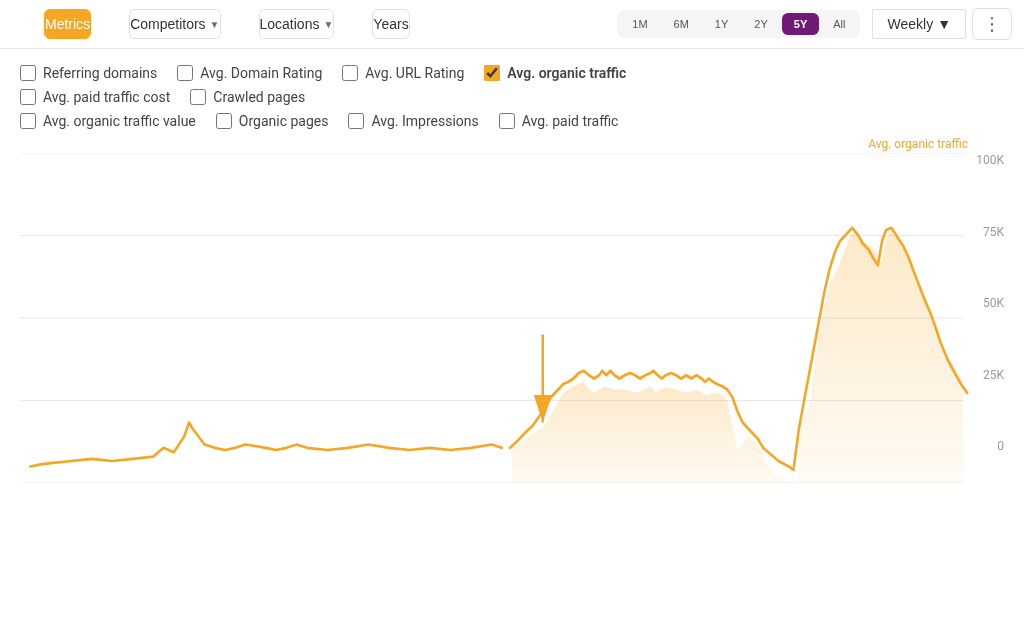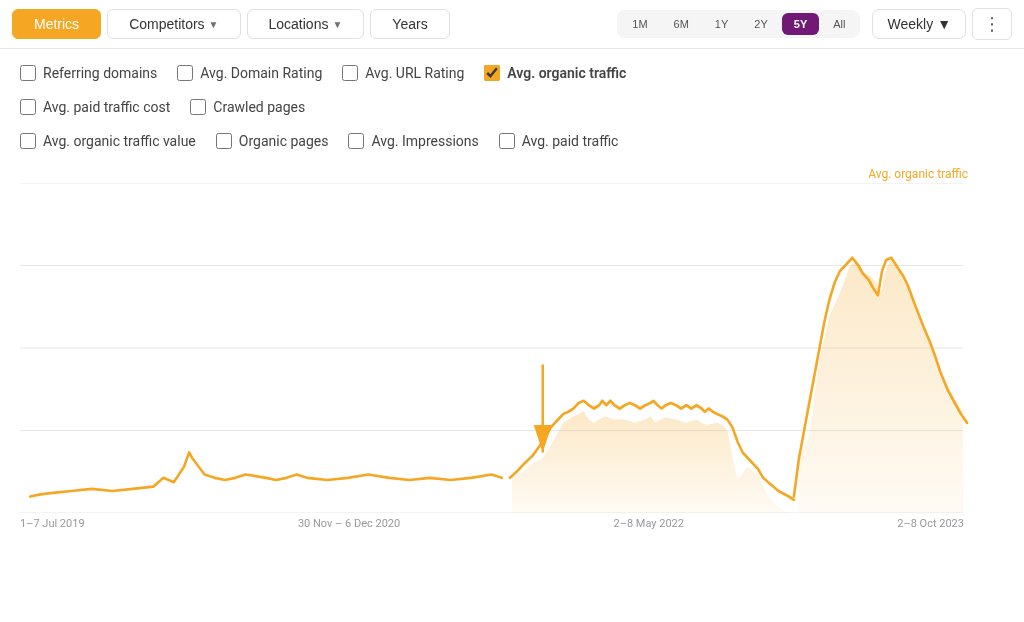--- a/index.html
+++ b/index.html
@@ -15,30 +15,31 @@
     
     .top-nav {
       display: flex;
       align-items: center;
       padding: 8px 12px;
       border-bottom: 1px solid #e8e8e8;
       gap: 6px;
       background: #fff;
     }
     .nav-btn {
-      padding: 6px 21px;
+      padding: 6px 0;
       border-radius: 6px;
       border: 1px solid #e0e0e0;
       background: #fff;
       font-size: 14px;
       cursor: pointer;
       color: #333;
       display: flex;
       align-items: center;
       gap: 4px;
+      margin-left: 32px;
     }
     .nav-btn.active {
       background: #f5a623;
       color: #fff;
       border-color: #f5a623;
     }
     .nav-btn .chevron {
       font-size: 10px;
       opacity: 0.7;
     }
@@ -62,21 +63,21 @@
       color: #555;
     }
     .time-btn.active {
       background: #701a75;
       color: #fff;
       font-weight: 600;
     }
 
     .weekly-btn {
       padding: 6px 14px;
-      border-radius: 7px;
+      border-radius: 2px;
       border: 1px solid #e0e0e0;
       background: #fff;
       font-size: 14px;
       cursor: pointer;
       color: #333;
       display: flex;
       align-items: center;
       gap: 4px;
       margin-left: 6px;
     }
@@ -111,22 +112,21 @@
       border: none;
       cursor: pointer;
       font-size: 16px;
       color: #888;
     }
 
     
     .checkbox-rows {
       display: flex;
       flex-direction: column;
-      gap: 18px;
-      margin-bottom: 10px;
+      gap: 8px;
     }
     .checkbox-row {
       display: flex;
       align-items: center;
       gap: 20px;
       flex-wrap: wrap;
     }
     .checkbox-item {
       display: flex;
       align-items: center;
@@ -433,21 +433,22 @@
       <defs>
         <marker id="arrowhead" markerWidth="10" markerHeight="7" refX="10" refY="3.5" orient="auto">
           <polygon points="0 0, 10 3.5, 0 7" fill="#f5a623"></polygon>
         </marker>
       </defs>
       <line x1="510" y1="165" x2="510" y2="245" stroke="#f5a623" stroke-width="2.5" marker-end="url(#arrowhead)"></line>
 
     </svg>
 
     
+    <div class="y-labels">
+      <span>100K</span>
+      <span>75K</span>
+      <span>50K</span>
+      <span>25K</span>
+      <span>0</span>
+    </div>
   </div>
 
-  <div class="x-labels">
-    <span>1–7 Jul 2019</span>
-    <span>30 Nov – 6 Dec 2020</span>
-    <span>2–8 May 2022</span>
-    <span>2–8 Oct 2023</span>
-  </div>
 </div>
 
 </body></html>

